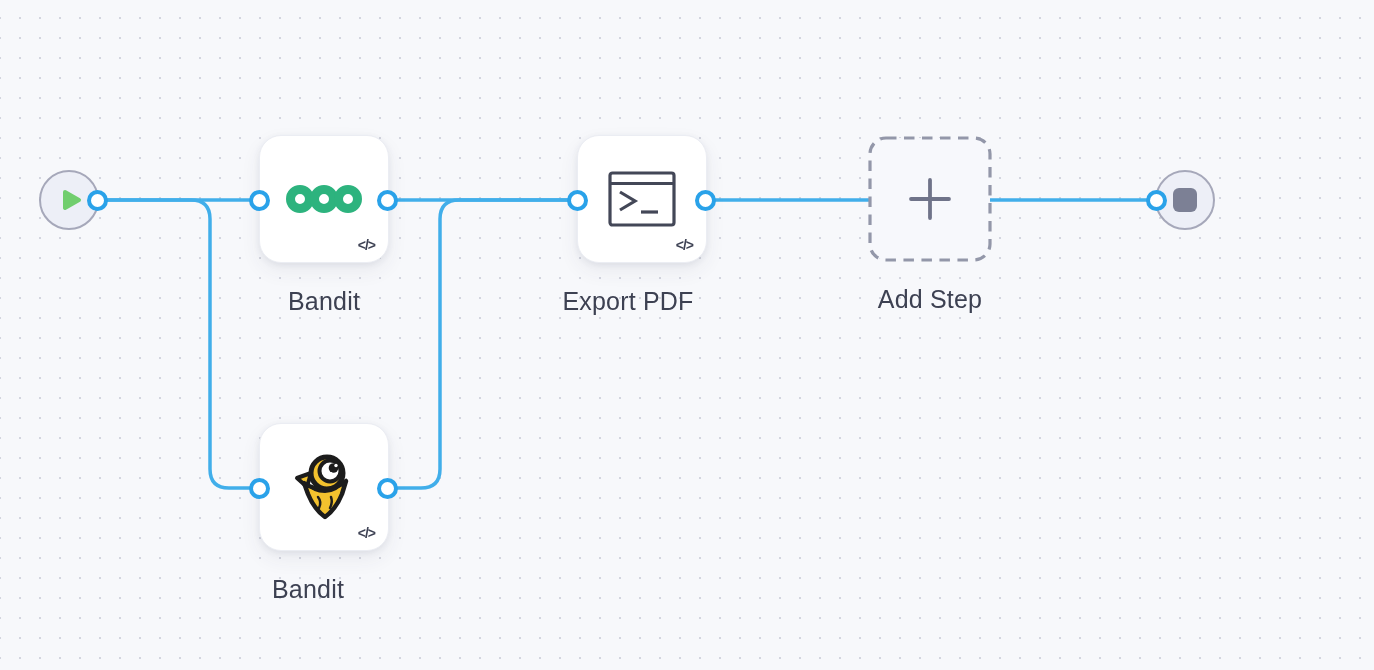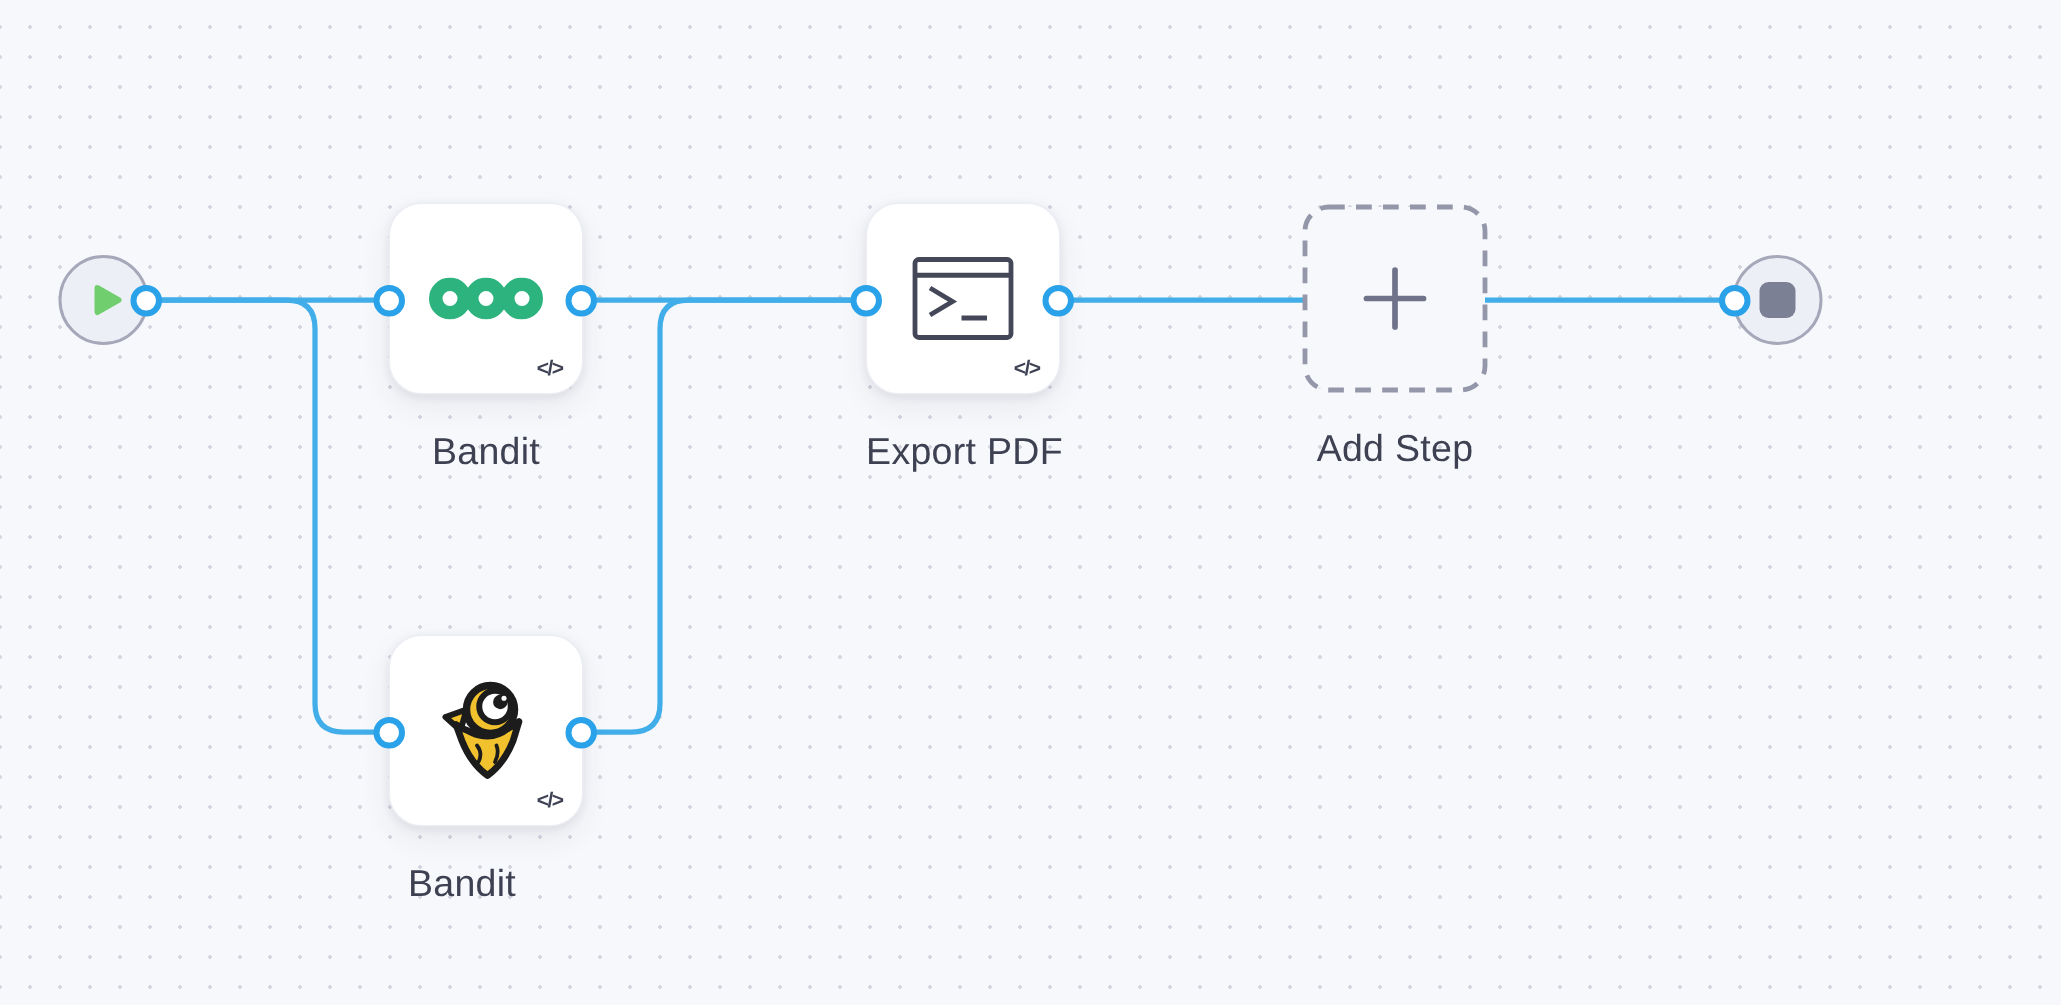--- a/index.html
+++ b/index.html
@@ -58,21 +58,21 @@
   .node-label {
     position: absolute;
     z-index: 2;
     text-align: center;
     font-size: 25px;
     color: #3d4152;
     letter-spacing: 0.2px;
   }
   .label-semgrep { left: 244px; top: 287px; width: 160px; }
   .label-bandit  { left: 228px; top: 575px; width: 160px; }
-  .label-export  { left: 563px; top: 287px; width: 160px; }
+  .label-export  { left: 548px; top: 287px; width: 160px; }
   .label-addstep { left: 850px; top: 285px; width: 160px; text-align: center; }
   .terminal-node-circle {
     position: absolute;
     width: 56px; height: 56px;
     border-radius: 50%;
     background: #edeff7;
     border: 2px solid #a6a8ba;
     z-index: 2;
     display: flex; align-items: center; justify-content: center;
     box-sizing: content-box;

